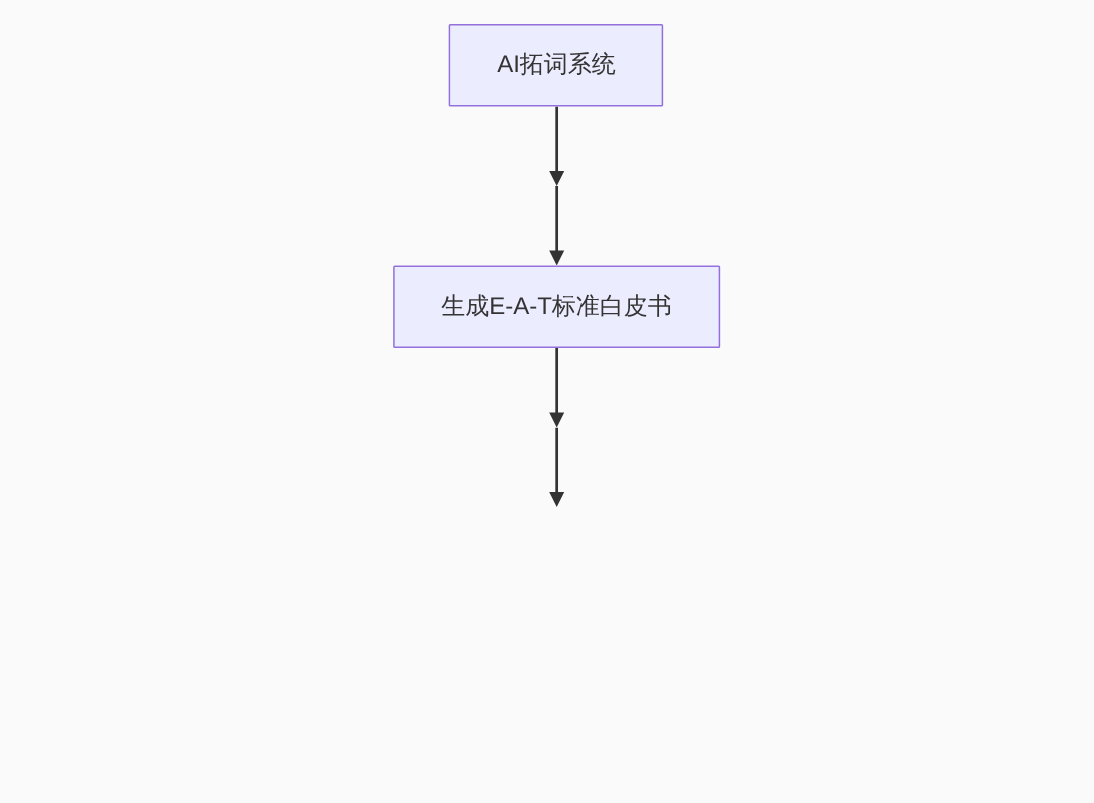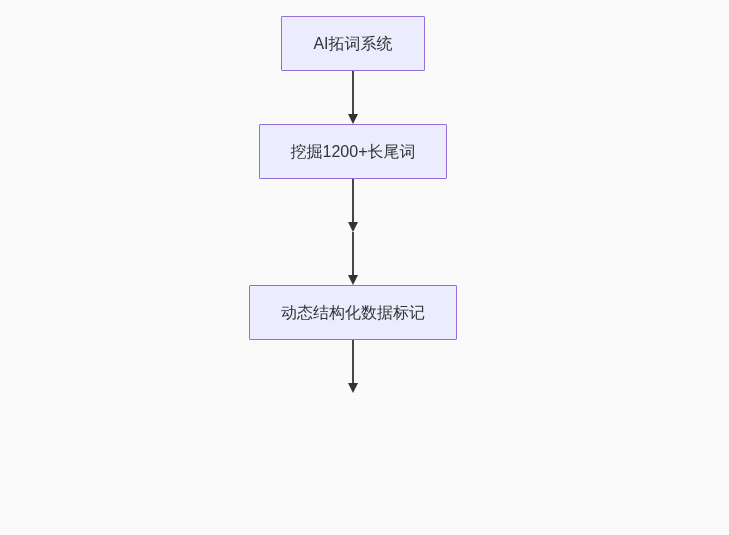--- a/index.html
+++ b/index.html
@@ -9,21 +9,21 @@
   .canvas {
     position: relative;
     width: 729px;
     height: 535px;
     background: var(--bg, #fafafa);
     overflow: hidden;
     font-family: "Liberation Sans", "DejaVu Sans", sans-serif;
   }
   .flow-column {
     position: absolute;
-    left: 353px;
+    left: 371px;
     top: 16px;
     transform: translateX(-50%);
     display: flex;
     flex-direction: column;
     align-items: center;
   }
   .flow-node {
     display: flex;
     align-items: center;
     justify-content: center;
@@ -57,35 +57,34 @@
 <div class="canvas">
   <div class="flow-column">
 
     <div class="flow-node">AI拓词系统</div>
 
     <svg class="flow-arrow" viewBox="0 0 14 53" xmlns="http://www.w3.org/2000/svg">
       <line x1="7" y1="0" x2="7" y2="44"></line>
       <polygon points="2,43 12,43 7,53"></polygon>
     </svg>
 
-    <div class="flow-node">挖掘1200+长尾词</div>
+
+    <svg class="flow-arrow" viewBox="0 0 14 53" xmlns="http://www.w3.org/2000/svg">
+      <line x1="7" y1="0" x2="7" y2="44"></line>
+      <polygon points="2,43 12,43 7,53"></polygon>
+    </svg>
+
+    <div class="flow-node">生成E-A-T标准白皮书</div>
 
     <svg class="flow-arrow" viewBox="0 0 14 53" xmlns="http://www.w3.org/2000/svg">
       <line x1="7" y1="0" x2="7" y2="44"></line>
       <polygon points="2,43 12,43 7,53"></polygon>
     </svg>
 
 
     <svg class="flow-arrow" viewBox="0 0 14 53" xmlns="http://www.w3.org/2000/svg">
       <line x1="7" y1="0" x2="7" y2="44"></line>
       <polygon points="2,43 12,43 7,53"></polygon>
     </svg>
 
-    <div class="flow-node">动态结构化数据标记</div>
-
-    <svg class="flow-arrow" viewBox="0 0 14 53" xmlns="http://www.w3.org/2000/svg">
-      <line x1="7" y1="0" x2="7" y2="44"></line>
-      <polygon points="2,43 12,43 7,53"></polygon>
-    </svg>
-
 
   </div>
 </div>
 
 </body></html>

